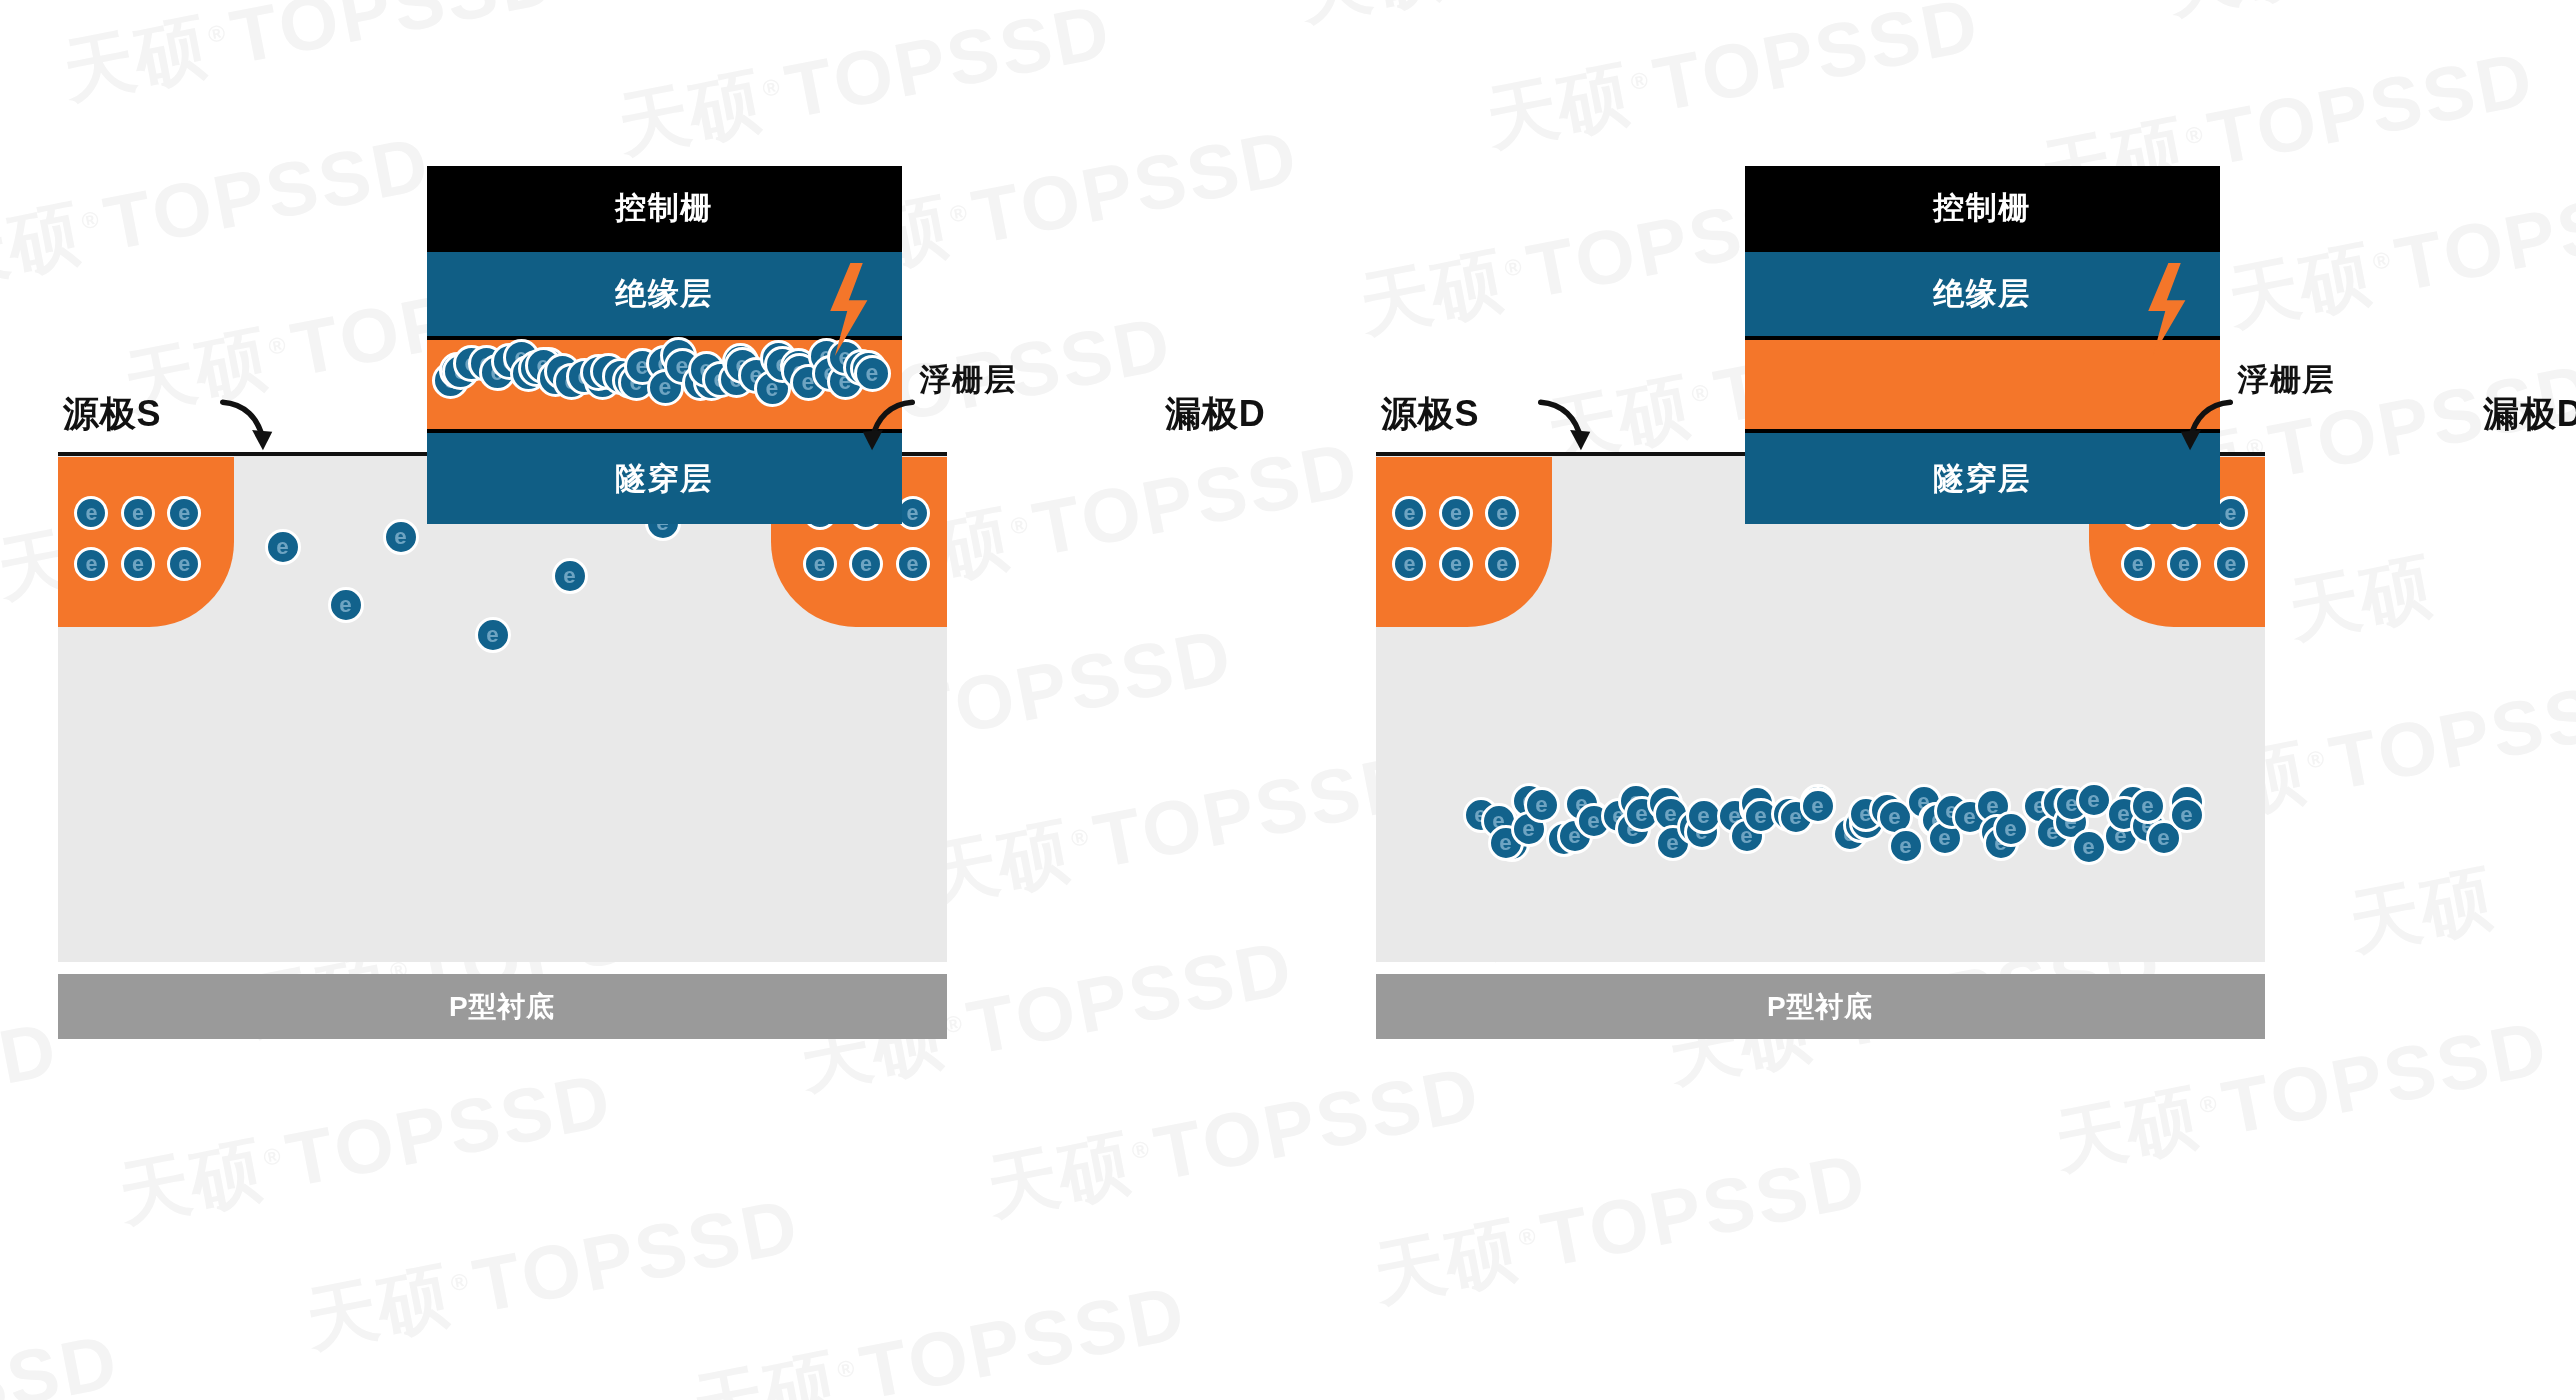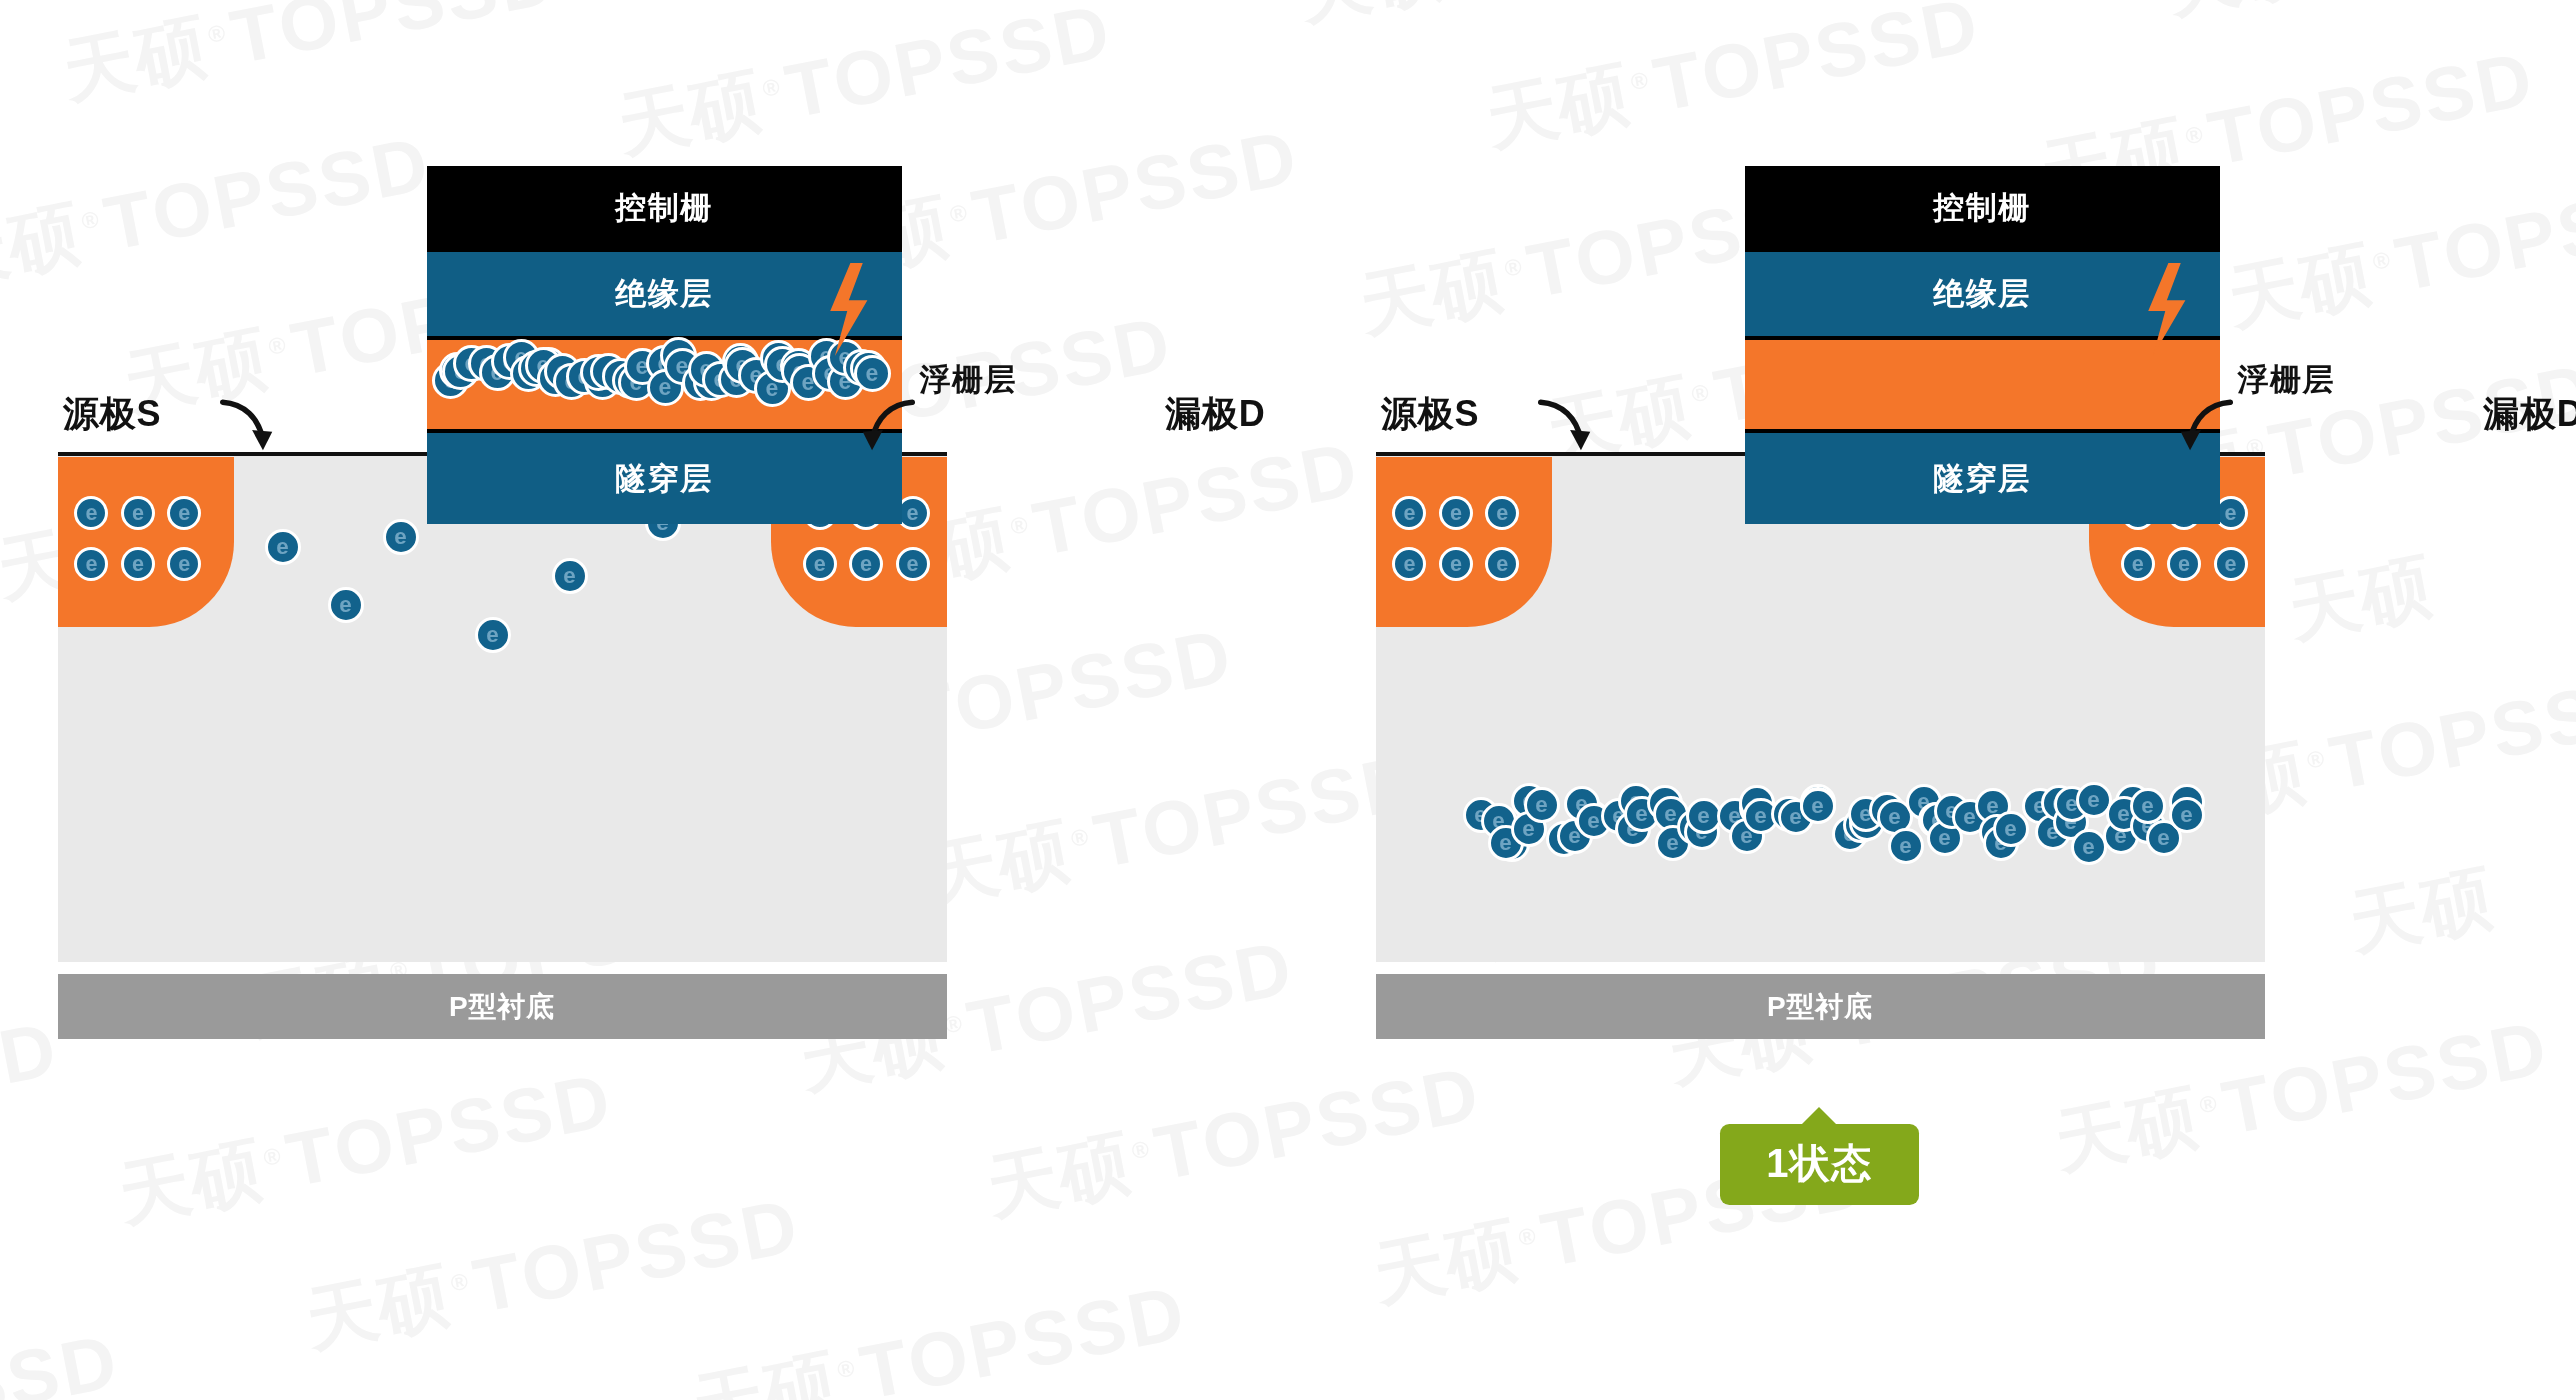--- a/index.html
+++ b/index.html
@@ -608,21 +608,16 @@
             <path d="M58 70 L44 44 L70 46 Z" fill="#111"></path>
           </g>
         </svg></div>
       <div class="term-label term-drn">漏极D</div>
       <div class="term-arrow" style="left: 813px; top: 396px;"><svg viewBox="0 0 80 80" width="62" height="62">
           <g transform="translate(80,0) scale(-1,1)">
             <path d="M6 8 C34 10 52 28 58 56" stroke="#111" stroke-width="7" fill="none" stroke-linecap="round"></path>
             <path d="M58 70 L44 44 L70 46 Z" fill="#111"></path>
           </g>
         </svg></div>
-      <div class="badge-wrap">
-        <div class="badge">
-          <div class="badge-text">1状态</div>
-        </div>
-      </div>
     </div>
 
 </div>
 
 
 </body></html>

